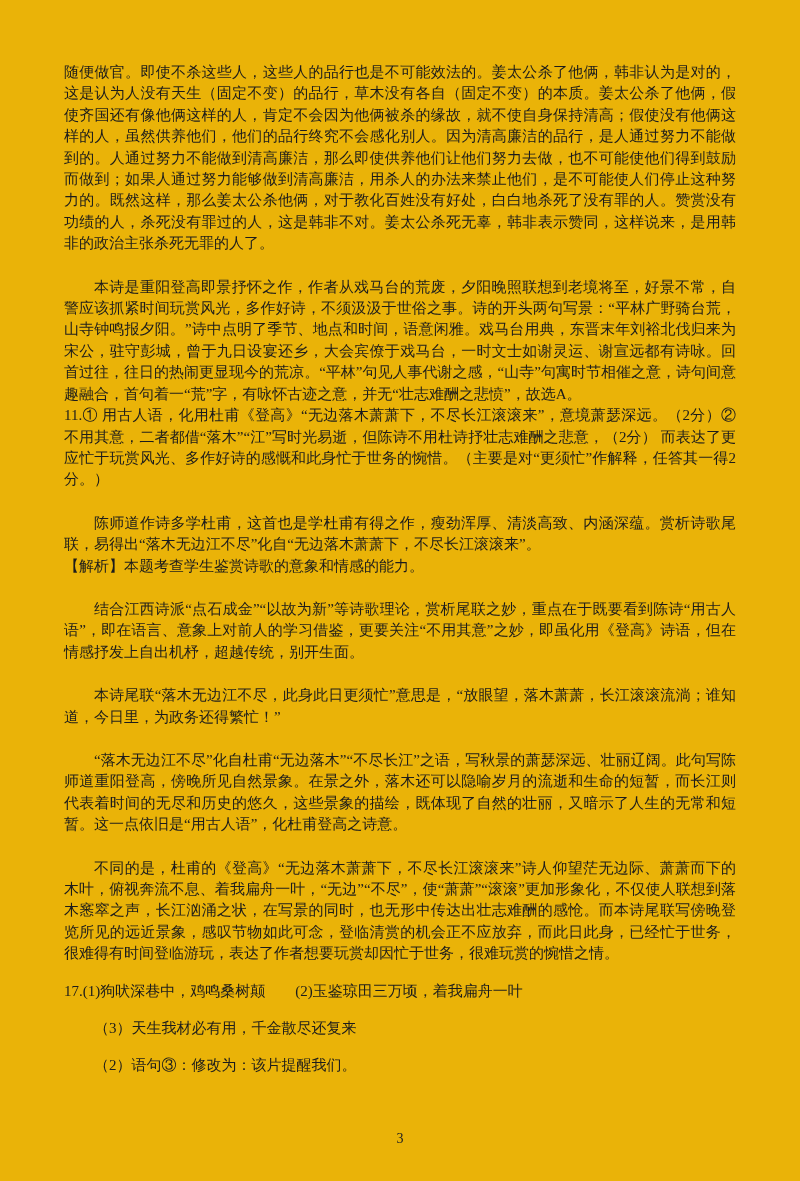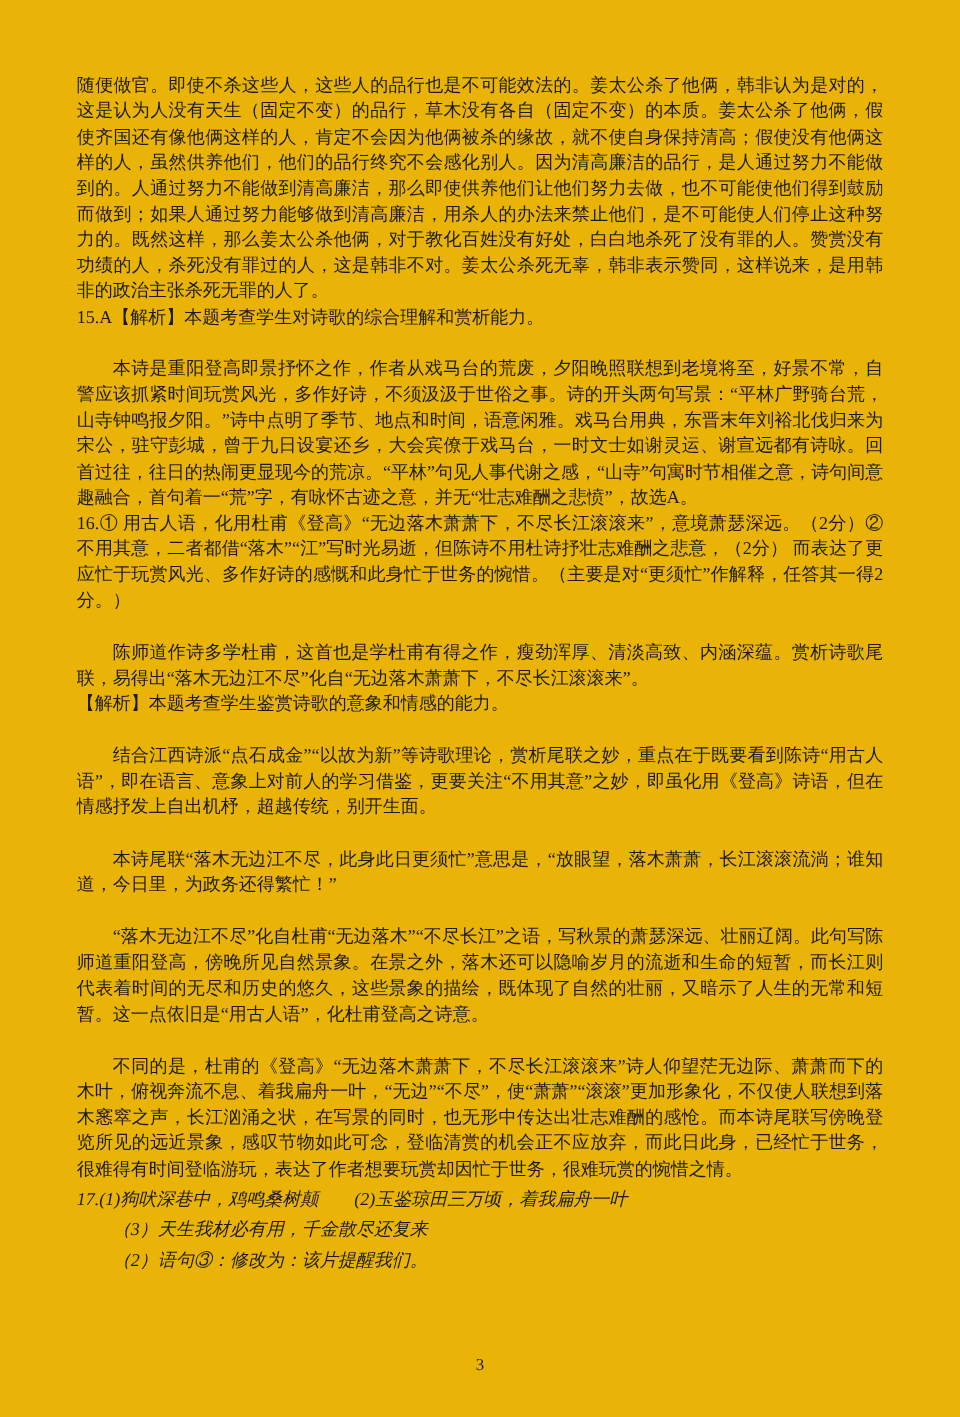--- a/index.html
+++ b/index.html
@@ -30,42 +30,40 @@
   }
   .para {
     margin: 0;
     word-break: break-all;
   }
   .para.indent {
     text-indent: 2em;
     margin-top: 22px;
   }
   .para.gap {
-    margin-top: 4px;
-    font-style: italic;
+    margin-top: 16px;
   }
   .page-number {
     position: absolute;
     left: 0;
     bottom: 34px;
     width: 100%;
     text-align: center;
     font-size: 14px;
     color: #222222;
   }
 </style>
 </head>
 <body>
 
 <div class="page">
   <div class="content">
       <p class="para">随便做官。即使不杀这些人，这些人的品行也是不可能效法的。姜太公杀了他俩，韩非认为是对的，这是认为人没有天生（固定不变）的品行，草木没有各自（固定不变）的本质。姜太公杀了他俩，假使齐国还有像他俩这样的人，肯定不会因为他俩被杀的缘故，就不使自身保持清高；假使没有他俩这样的人，虽然供养他们，他们的品行终究不会感化别人。因为清高廉洁的品行，是人通过努力不能做到的。人通过努力不能做到清高廉洁，那么即使供养他们让他们努力去做，也不可能使他们得到鼓励而做到；如果人通过努力能够做到清高廉洁，用杀人的办法来禁止他们，是不可能使人们停止这种努力的。既然这样，那么姜太公杀他俩，对于教化百姓没有好处，白白地杀死了没有罪的人。赞赏没有功绩的人，杀死没有罪过的人，这是韩非不对。姜太公杀死无辜，韩非表示赞同，这样说来，是用韩非的政治主张杀死无罪的人了。</p>
-      <p class="para">15.A【解析】本题考查学生对诗歌的综合理解和赏析能力。</p>
       <p class="para indent">本诗是重阳登高即景抒怀之作，作者从戏马台的荒废，夕阳晚照联想到老境将至，好景不常，自警应该抓紧时间玩赏风光，多作好诗，不须汲汲于世俗之事。诗的开头两句写景：“平林广野骑台荒，山寺钟鸣报夕阳。”诗中点明了季节、地点和时间，语意闲雅。戏马台用典，东晋末年刘裕北伐归来为宋公，驻守彭城，曾于九日设宴还乡，大会宾僚于戏马台，一时文士如谢灵运、谢宣远都有诗咏。回首过往，往日的热闹更显现今的荒凉。“平林”句见人事代谢之感，“山寺”句寓时节相催之意，诗句间意趣融合，首句着一“荒”字，有咏怀古迹之意，并无“壮志难酬之悲愤”，故选A。</p>
-      <p class="para">16.① 用古人语，化用杜甫《登高》“无边落木萧萧下，不尽长江滚滚来”，意境萧瑟深远。（2分）② 不用其意，二者都借“落木”“江”写时光易逝，但陈诗不用杜诗抒壮志难酬之悲意，（2分） 而表达了更应忙于玩赏风光、多作好诗的感慨和此身忙于世务的惋惜。（主要是对“更须忙”作解释，任答其一得2分。）</p>
+      <p class="para">11.① 用古人语，化用杜甫《登高》“无边落木萧萧下，不尽长江滚滚来”，意境萧瑟深远。（2分）② 不用其意，二者都借“落木”“江”写时光易逝，但陈诗不用杜诗抒壮志难酬之悲意，（2分） 而表达了更应忙于玩赏风光、多作好诗的感慨和此身忙于世务的惋惜。（主要是对“更须忙”作解释，任答其一得2分。）</p>
       <p class="para indent">陈师道作诗多学杜甫，这首也是学杜甫有得之作，瘦劲浑厚、清淡高致、内涵深蕴。赏析诗歌尾联，易得出“落木无边江不尽”化自“无边落木萧萧下，不尽长江滚滚来”。</p>
       <p class="para">【解析】本题考查学生鉴赏诗歌的意象和情感的能力。</p>
       <p class="para indent">结合江西诗派“点石成金”“以故为新”等诗歌理论，赏析尾联之妙，重点在于既要看到陈诗“用古人语”，即在语言、意象上对前人的学习借鉴，更要关注“不用其意”之妙，即虽化用《登高》诗语，但在情感抒发上自出机杼，超越传统，别开生面。</p>
       <p class="para indent">本诗尾联“落木无边江不尽，此身此日更须忙”意思是，“放眼望，落木萧萧，长江滚滚流淌；谁知道，今日里，为政务还得繁忙！”</p>
       <p class="para indent">“落木无边江不尽”化自杜甫“无边落木”“不尽长江”之语，写秋景的萧瑟深远、壮丽辽阔。此句写陈师道重阳登高，傍晚所见自然景象。在景之外，落木还可以隐喻岁月的流逝和生命的短暂，而长江则代表着时间的无尽和历史的悠久，这些景象的描绘，既体现了自然的壮丽，又暗示了人生的无常和短暂。这一点依旧是“用古人语”，化杜甫登高之诗意。</p>
       <p class="para indent">不同的是，杜甫的《登高》“无边落木萧萧下，不尽长江滚滚来”诗人仰望茫无边际、萧萧而下的木叶，俯视奔流不息、着我扁舟一叶，“无边”“不尽”，使“萧萧”“滚滚”更加形象化，不仅使人联想到落木窸窣之声，长江汹涌之状，在写景的同时，也无形中传达出壮志难酬的感怆。而本诗尾联写傍晚登览所见的远近景象，感叹节物如此可念，登临清赏的机会正不应放弃，而此日此身，已经忙于世务，很难得有时间登临游玩，表达了作者想要玩赏却因忙于世务，很难玩赏的惋惜之情。</p>
       <p class="para gap">17.(1)狗吠深巷中，鸡鸣桑树颠　　(2)玉鉴琼田三万顷，着我扁舟一叶</p>
       <p class="para indent gap">（3）天生我材必有用，千金散尽还复来</p>
       <p class="para indent gap">（2）语句③：修改为：该片提醒我们。</p>
     </div>

